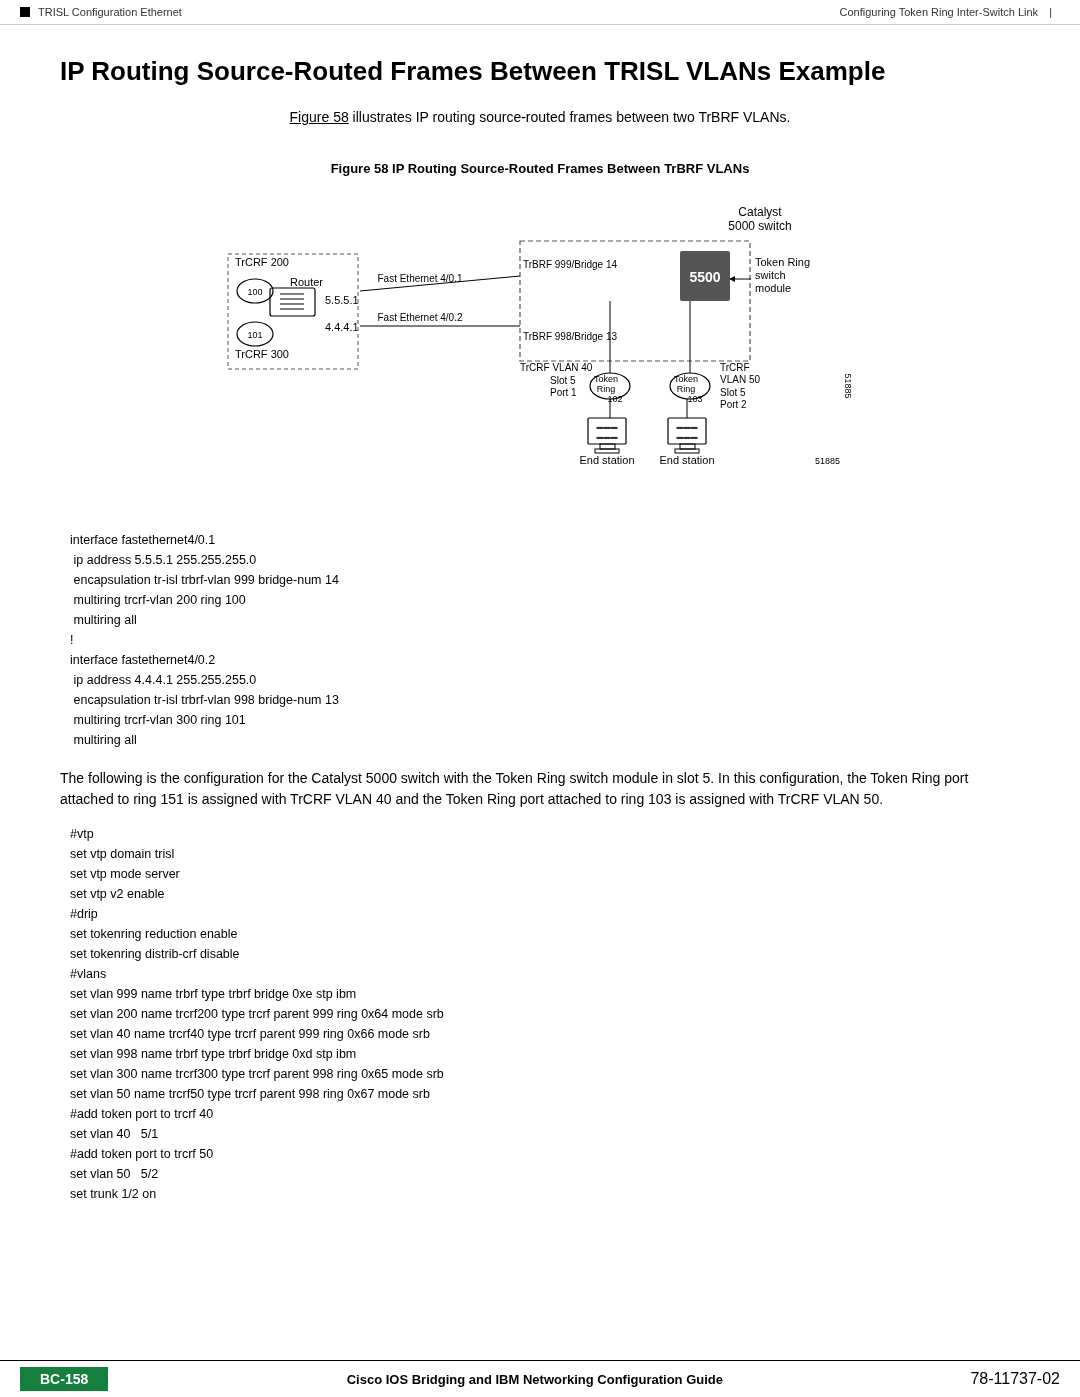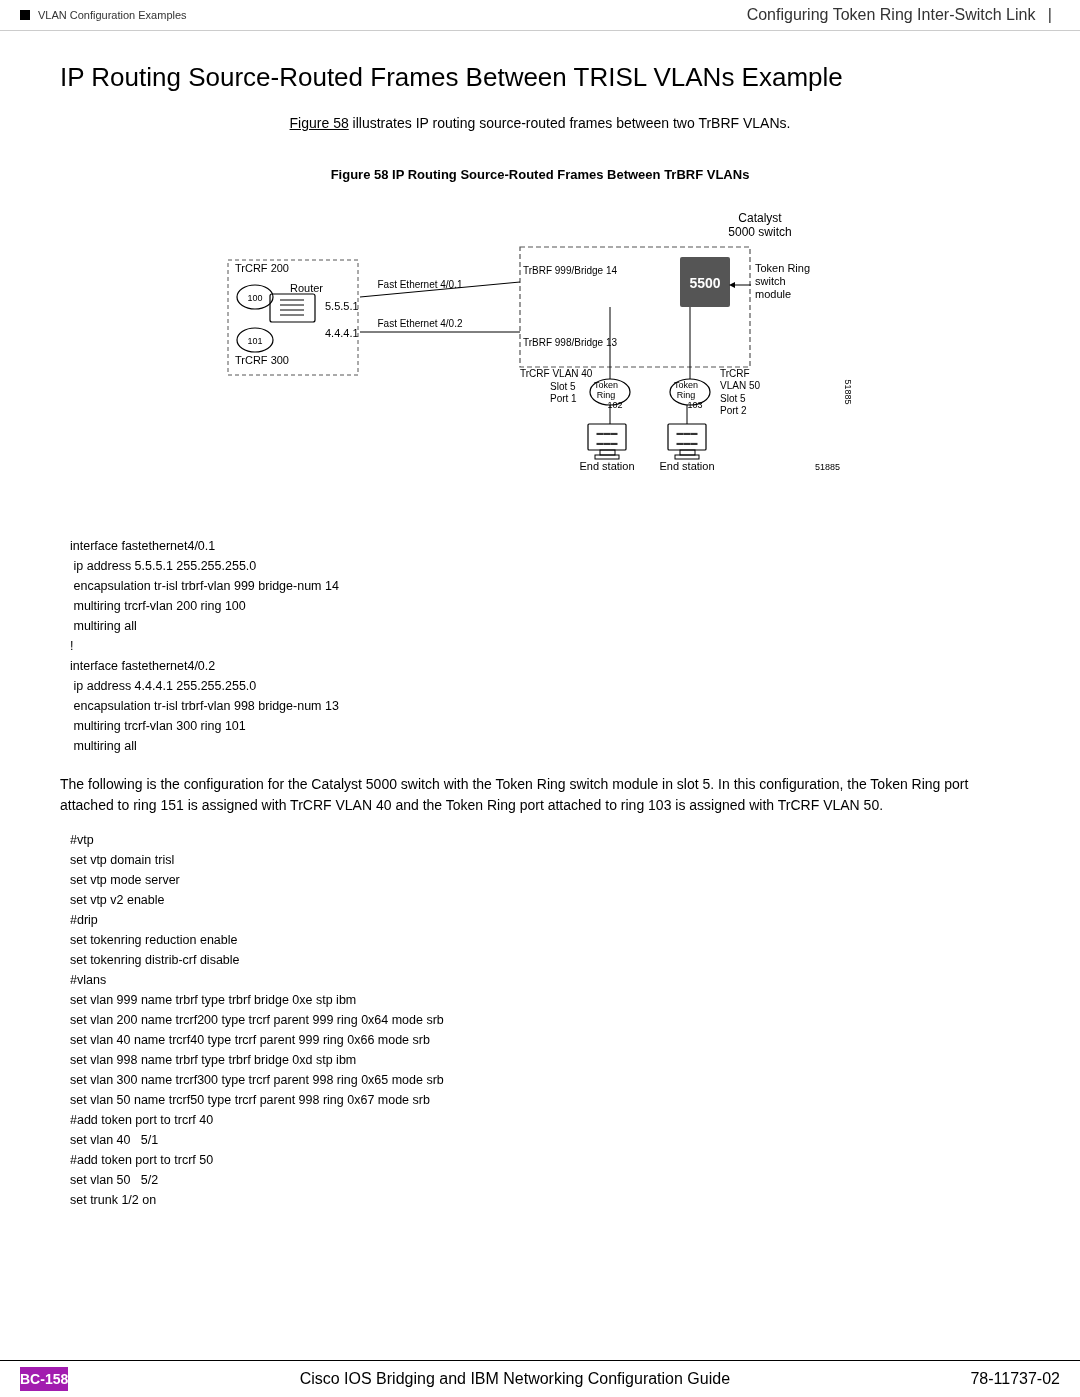--- a/index.html
+++ b/index.html
@@ -27,36 +27,36 @@
       border-bottom: 1px solid #ccc;
       font-size: 11px;
       color: #333;
     }
     .top-header-left {
       display: flex;
       align-items: center;
       gap: 8px;
     }
     .top-header-right {
-      font-size: 16px;
+      font-size: 11px;
     }
     .black-square {
       width: 10px;
       height: 10px;
       background: #000;
       display: inline-block;
     }
     
     .main-content {
       padding: 30px 60px 20px 60px;
       flex: 1;
     }
     .page-title {
       font-size: 26px;
-      font-weight: normal;
+      font-weight: bold;
       margin-bottom: 20px;
       line-height: 1.3;
     }
     .intro-text {
       margin-bottom: 36px;
       font-size: 14px;
       text-align: center;
     }
     .intro-text a {
       color: #000;
@@ -96,47 +96,48 @@
     
     .bottom-footer {
       border-top: 1px solid #000;
       display: flex;
       justify-content: space-between;
       align-items: center;
       padding: 6px 20px;
       margin-top: auto;
     }
     .page-number-box {
-      background: #a21caf;
+      background: #15803d;
       color: #fff;
       font-weight: bold;
       font-size: 14px;
-      padding: 4px 0;
+      padding: 4px 20px;
     }
     .footer-center {
-      font-size: 16px;
+      font-size: 13px;
+      font-weight: bold;
     }
     .footer-right {
       font-size: 16px;
       margin-left: 9px;
     }
     
     svg text {
       font-family: Arial, Helvetica, sans-serif;
     }
   </style>
 </head>
 <body>
 
 <div class="page-wrapper">
 
   <div class="top-header">
     <div class="top-header-left">
       <span class="black-square"></span>
-      <span>VLAN Configuration Examples</span>
+      <span>TRISL Configuration Ethernet</span>
     </div>
     <div class="top-header-right">
       <span>Configuring Token Ring Inter-Switch Link</span>
       <span style="margin: 0 8px;">|</span>
     </div>
   </div>
 
   <div class="main-content">
 
     <h1 class="page-title">IP Routing Source-Routed Frames Between TRISL VLANs Example</h1>

